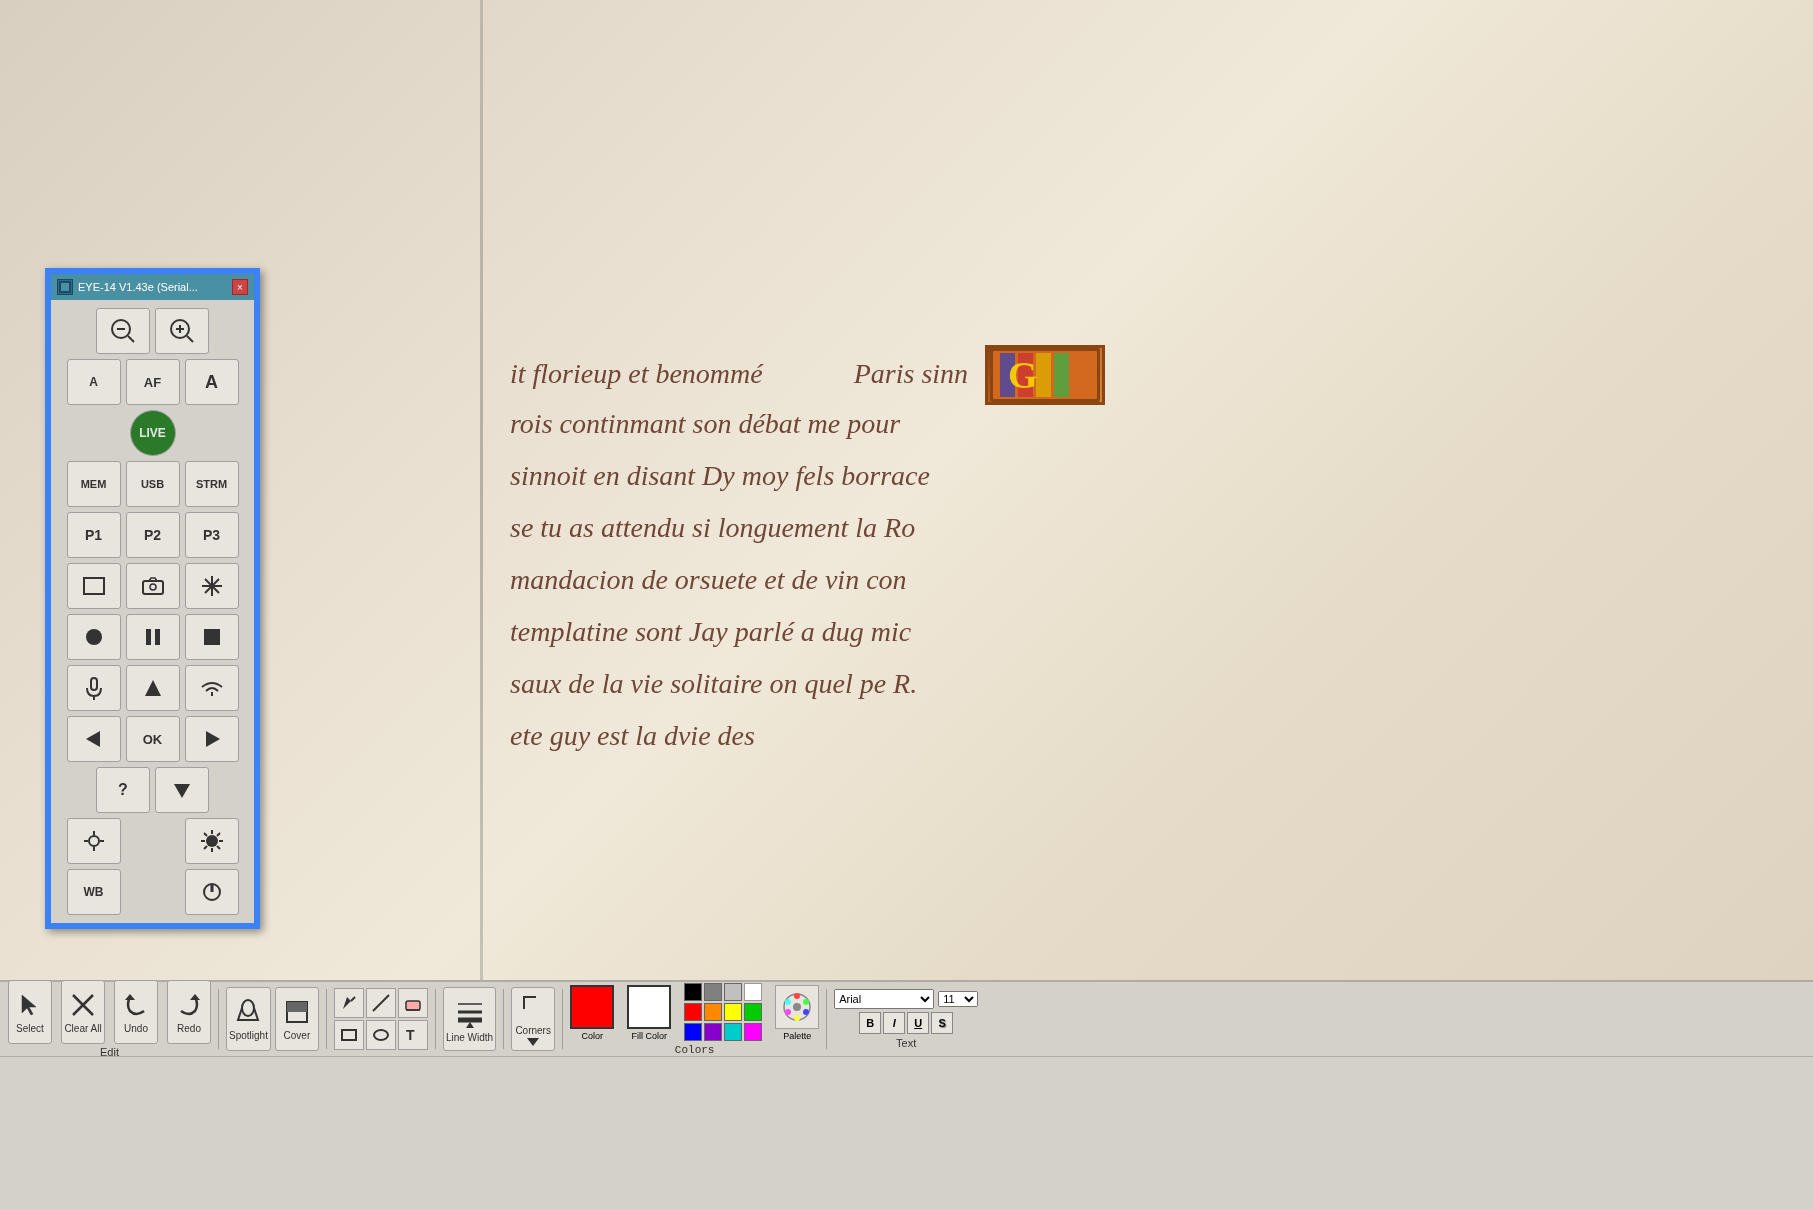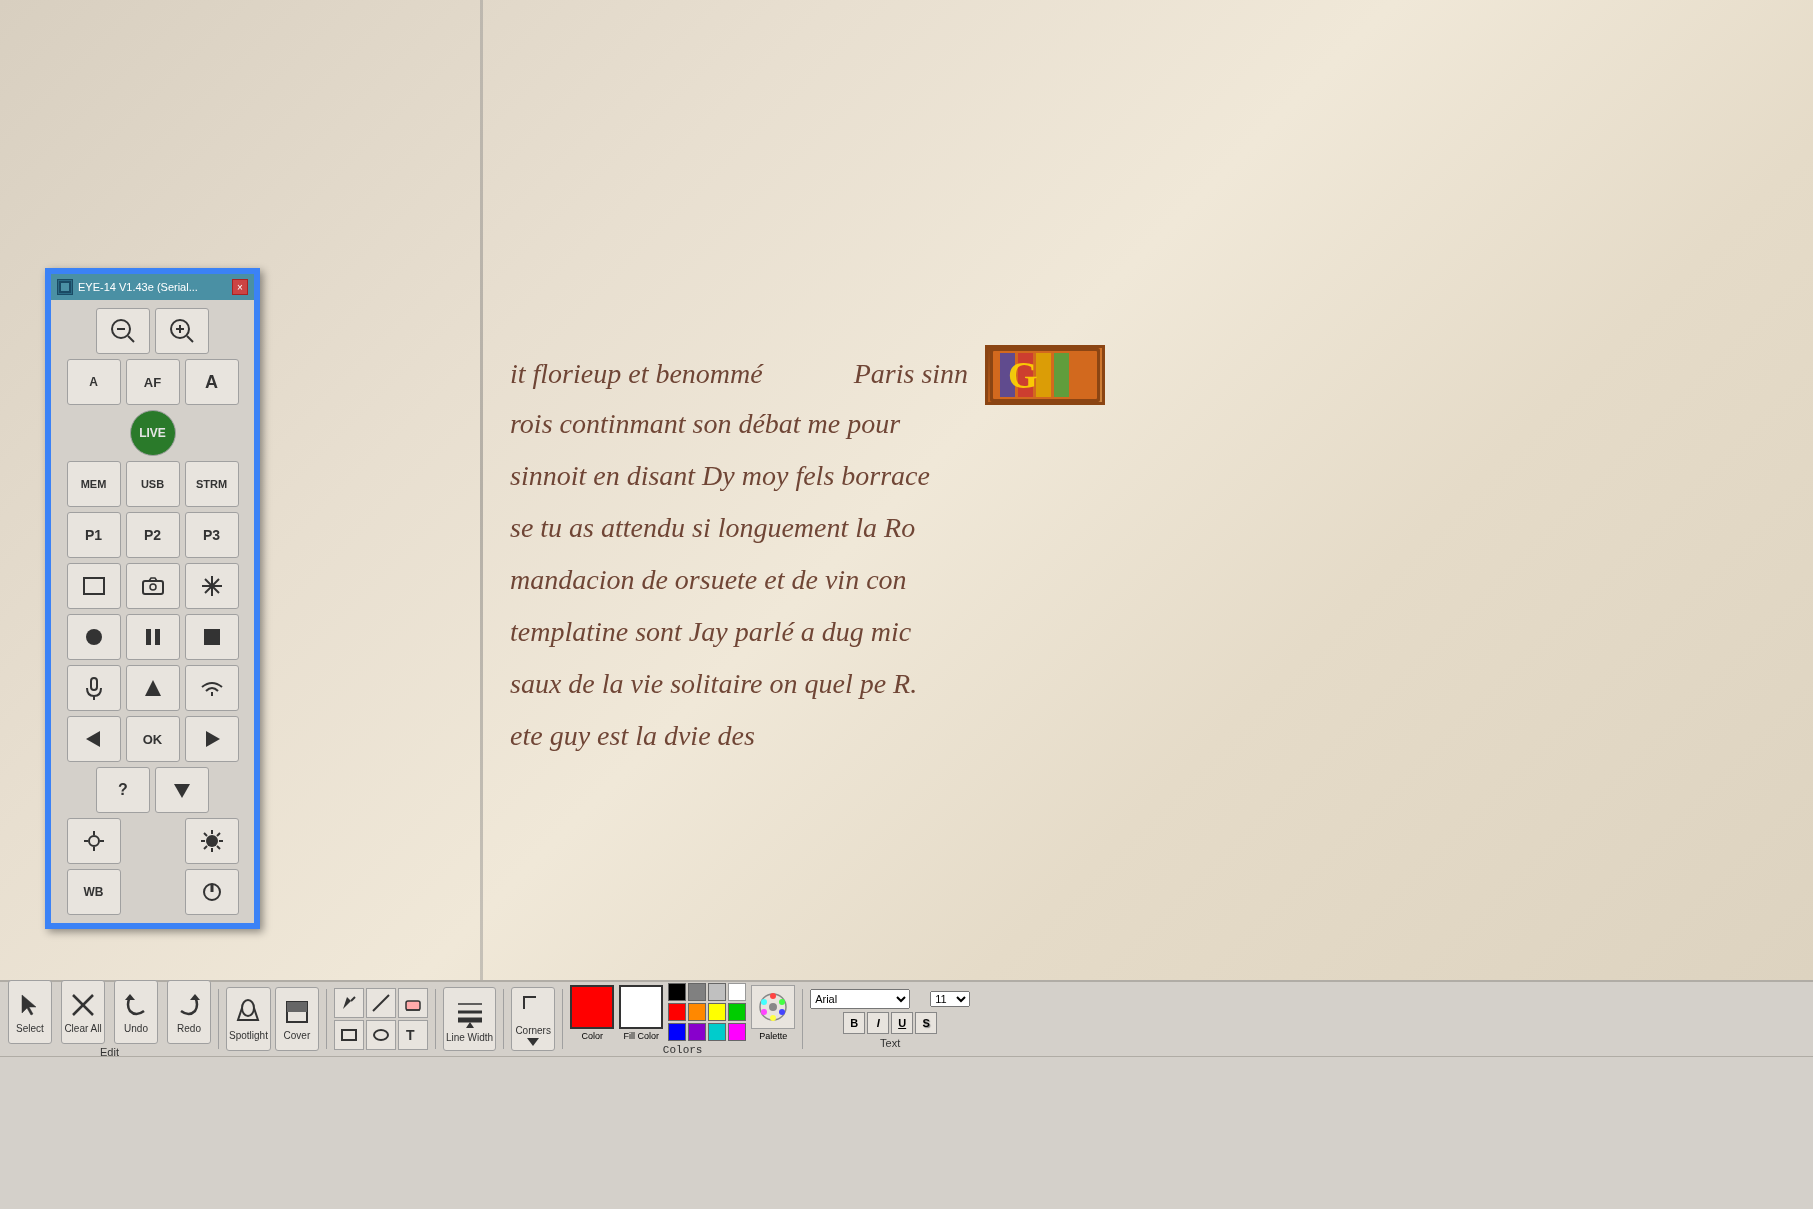--- a/index.html
+++ b/index.html
@@ -620,21 +620,21 @@
       </svg>
       <span class="tool-btn-label">Corners</span>
       <svg width="12" height="8" viewBox="0 0 12 8" style="margin-top:2px">
           <polygon points="0,0 12,0 6,8" fill="#333"></polygon>
         </svg>
     </div>
 
     <div class="toolbar-separator"></div>
 
     <div style="display:flex;flex-direction:column;align-items:center;gap:3px;">
-      <div style="display:flex;gap:5px;align-items:flex-end;">
+      <div style="display:flex;gap:13px;align-items:flex-end;">
 
         <div style="display:flex;flex-direction:column;align-items:center;">
           <div class="big-color-swatch" style="background:#ff0000;"></div>
           <span class="color-btn-label">Color</span>
         </div>
 
         <div style="display:flex;flex-direction:column;align-items:center;">
           <div class="big-color-swatch" style="background:#ffffff;"></div>
           <span class="color-btn-label">Fill Color</span>
         </div>
@@ -675,21 +675,21 @@
           </div>
           <span class="color-btn-label">Palette</span>
         </div>
       </div>
       <span style="font-size:11px;color:#333;font-family:Liberation Mono, monospace;">Colors</span>
     </div>
 
     <div class="toolbar-separator"></div>
 
     <div style="display:flex;flex-direction:column;gap:3px;align-items:center;">
-      <div style="display:flex;gap:20px;align-items:center;justify-content:center;">
+      <div style="display:flex;gap:4px;align-items:center;justify-content:center;">
         <select class="font-select">
           <option>Arial</option>
         </select>
         <select class="font-size-select">
           <option>11</option>
         </select>
       </div>
       <div class="text-format-btns">
         <div class="fmt-btn" style="font-weight:bold;">B</div>
         <div class="fmt-btn" style="font-style:italic;">I</div>

